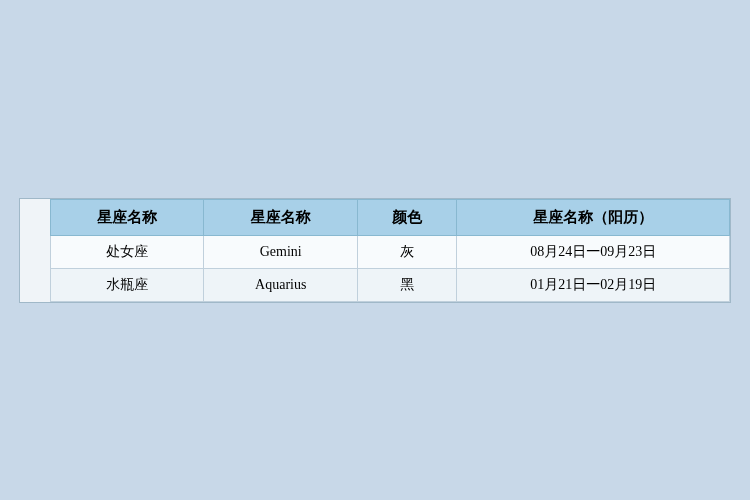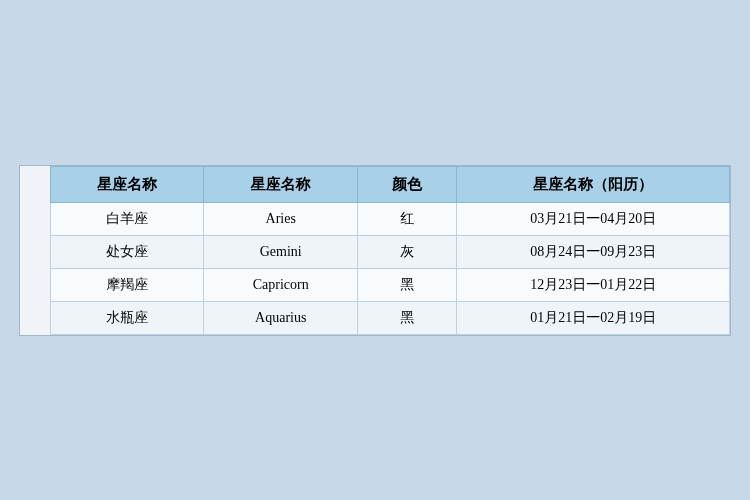--- a/index.html
+++ b/index.html
@@ -60,37 +60,25 @@
   <table>
     <thead>
       <tr>
         <th>星座名称</th>
         <th>星座名称</th>
         <th>颜色</th>
         <th>星座名称（阳历）</th>
       </tr>
     </thead>
     <tbody id="table-body">
-    <tr>
-          <td>白羊座</td>
-          <td>Aries</td>
-          <td>红</td>
-          <td>03月21日一04月20日</td>
-        </tr>
         <tr>
           <td>处女座</td>
           <td>Gemini</td>
           <td>灰</td>
           <td>08月24日一09月23日</td>
-        </tr>
-        <tr>
-          <td>摩羯座</td>
-          <td>Capricorn</td>
-          <td>黑</td>
-          <td>12月23日一01月22日</td>
         </tr>
         <tr>
           <td>水瓶座</td>
           <td>Aquarius</td>
           <td>黑</td>
           <td>01月21日一02月19日</td>
         </tr>
       </tbody>
   </table>
 </div>

